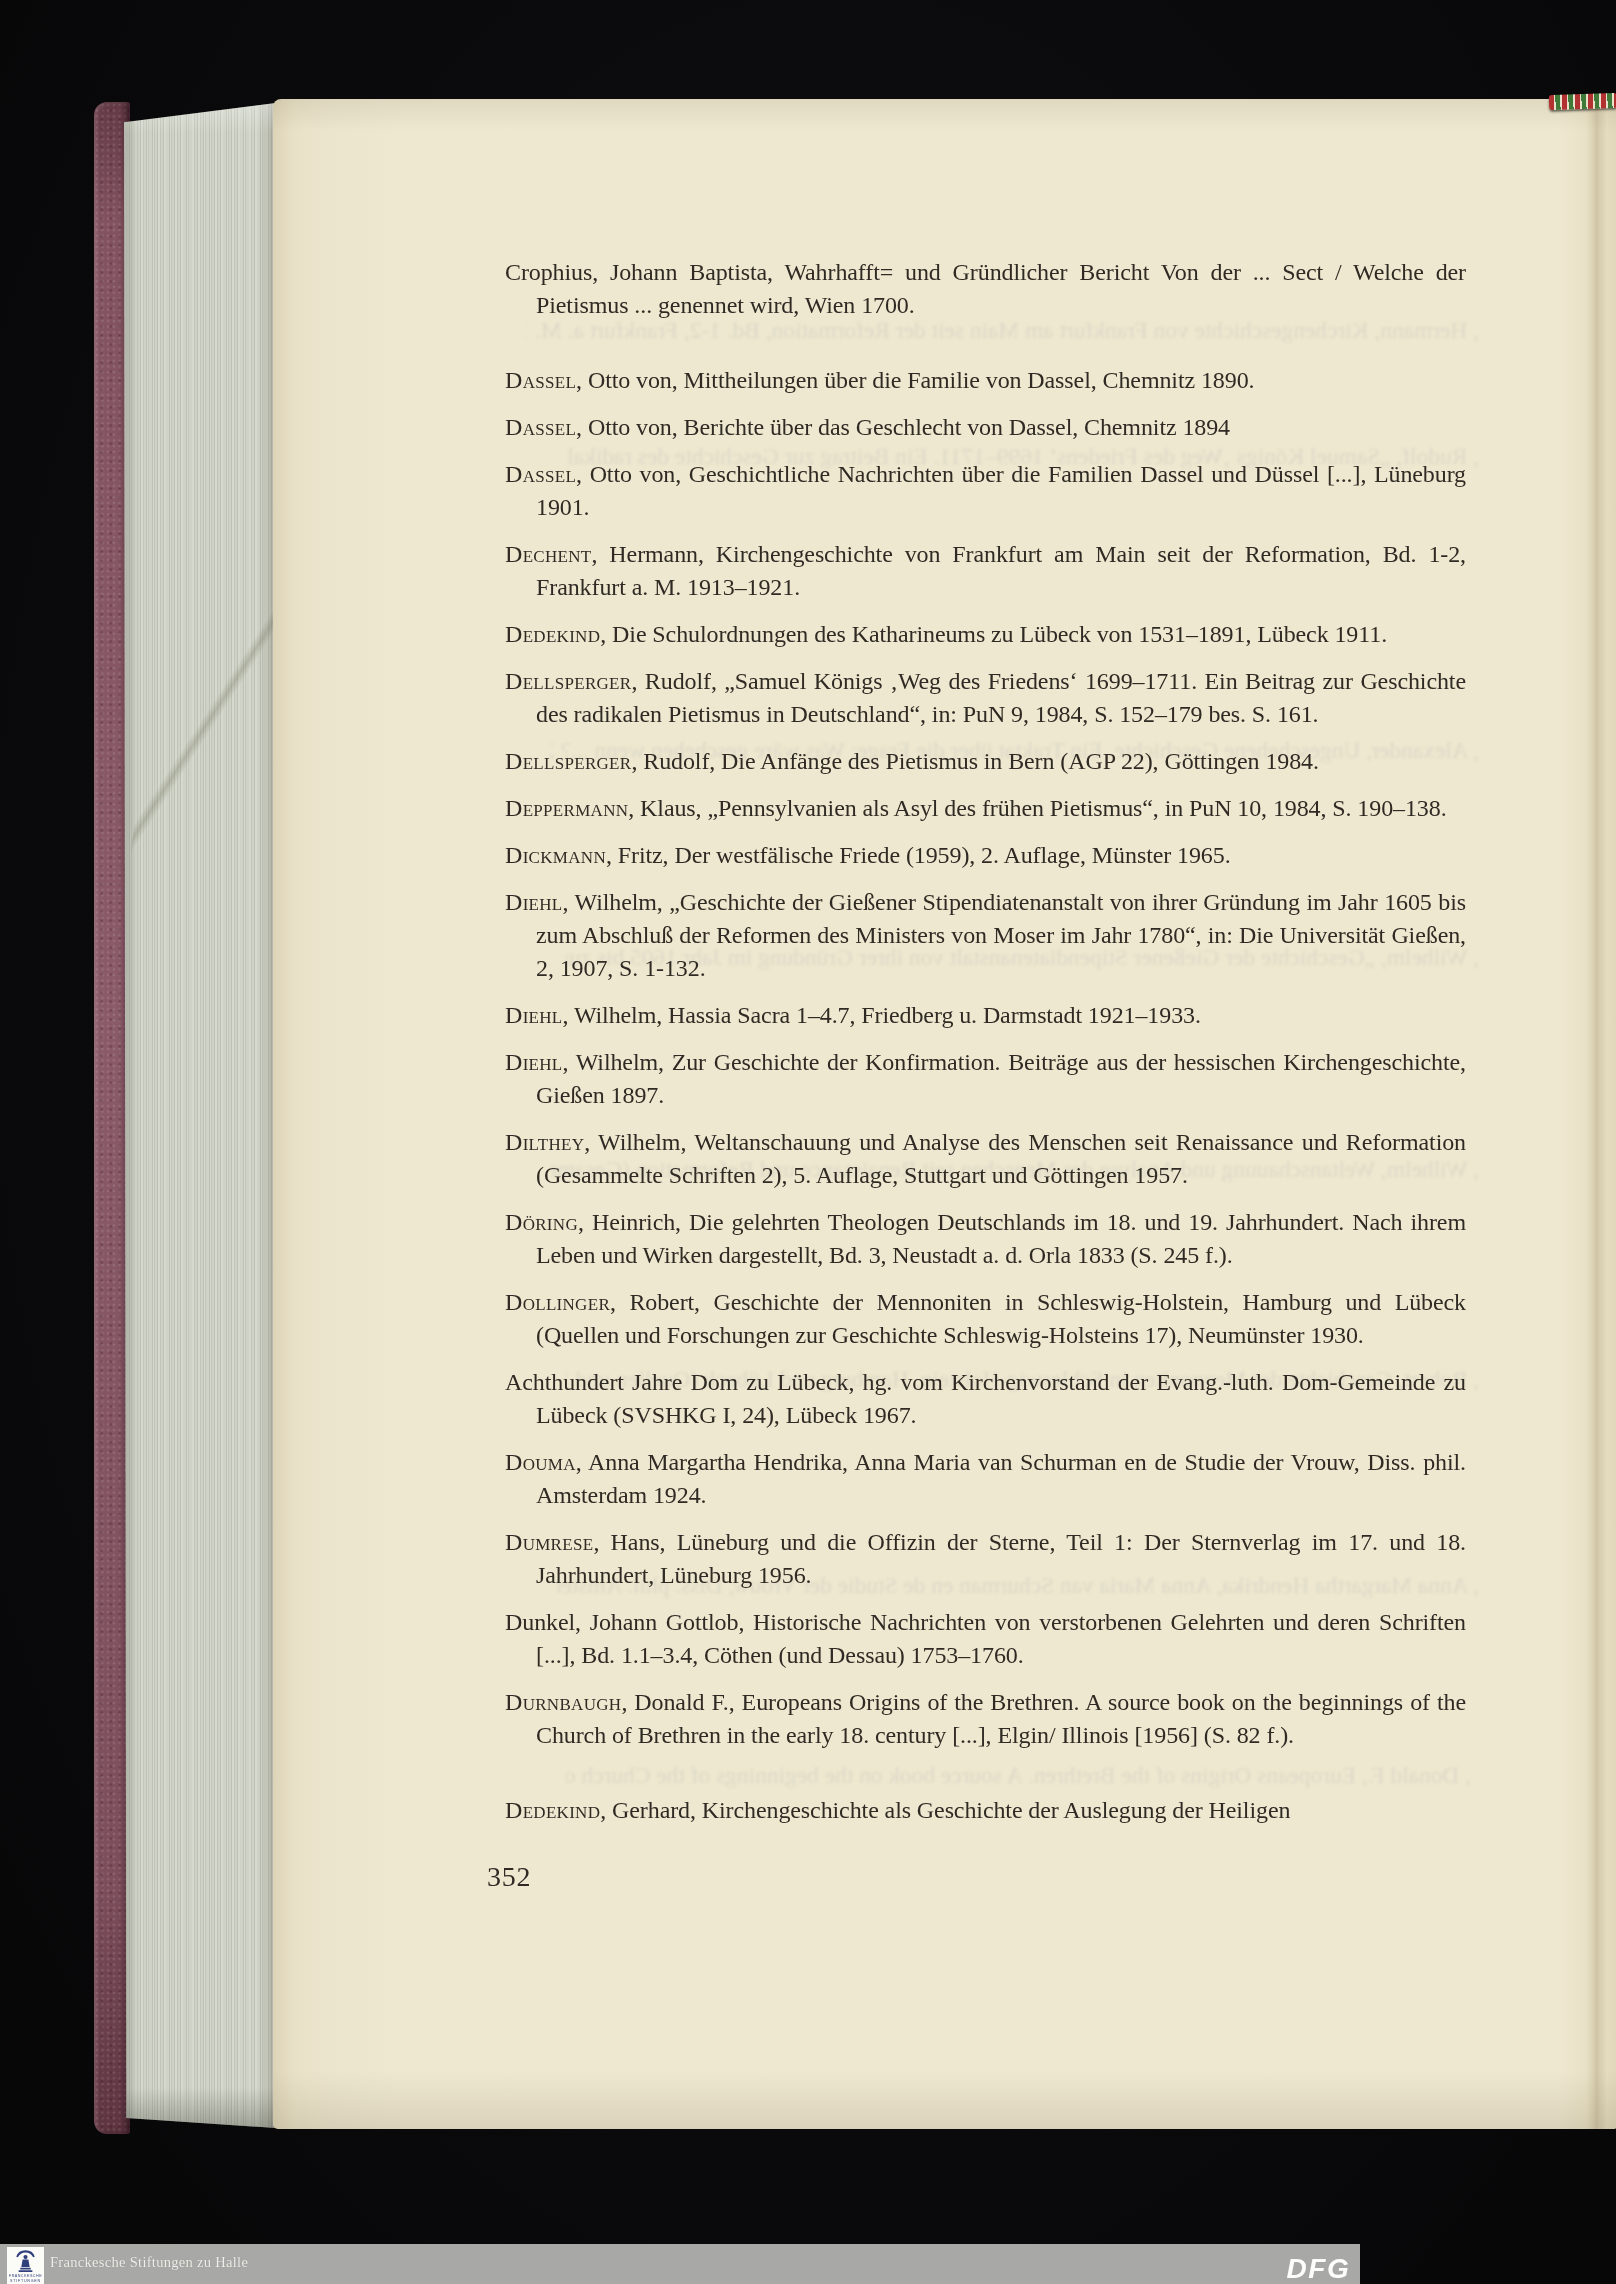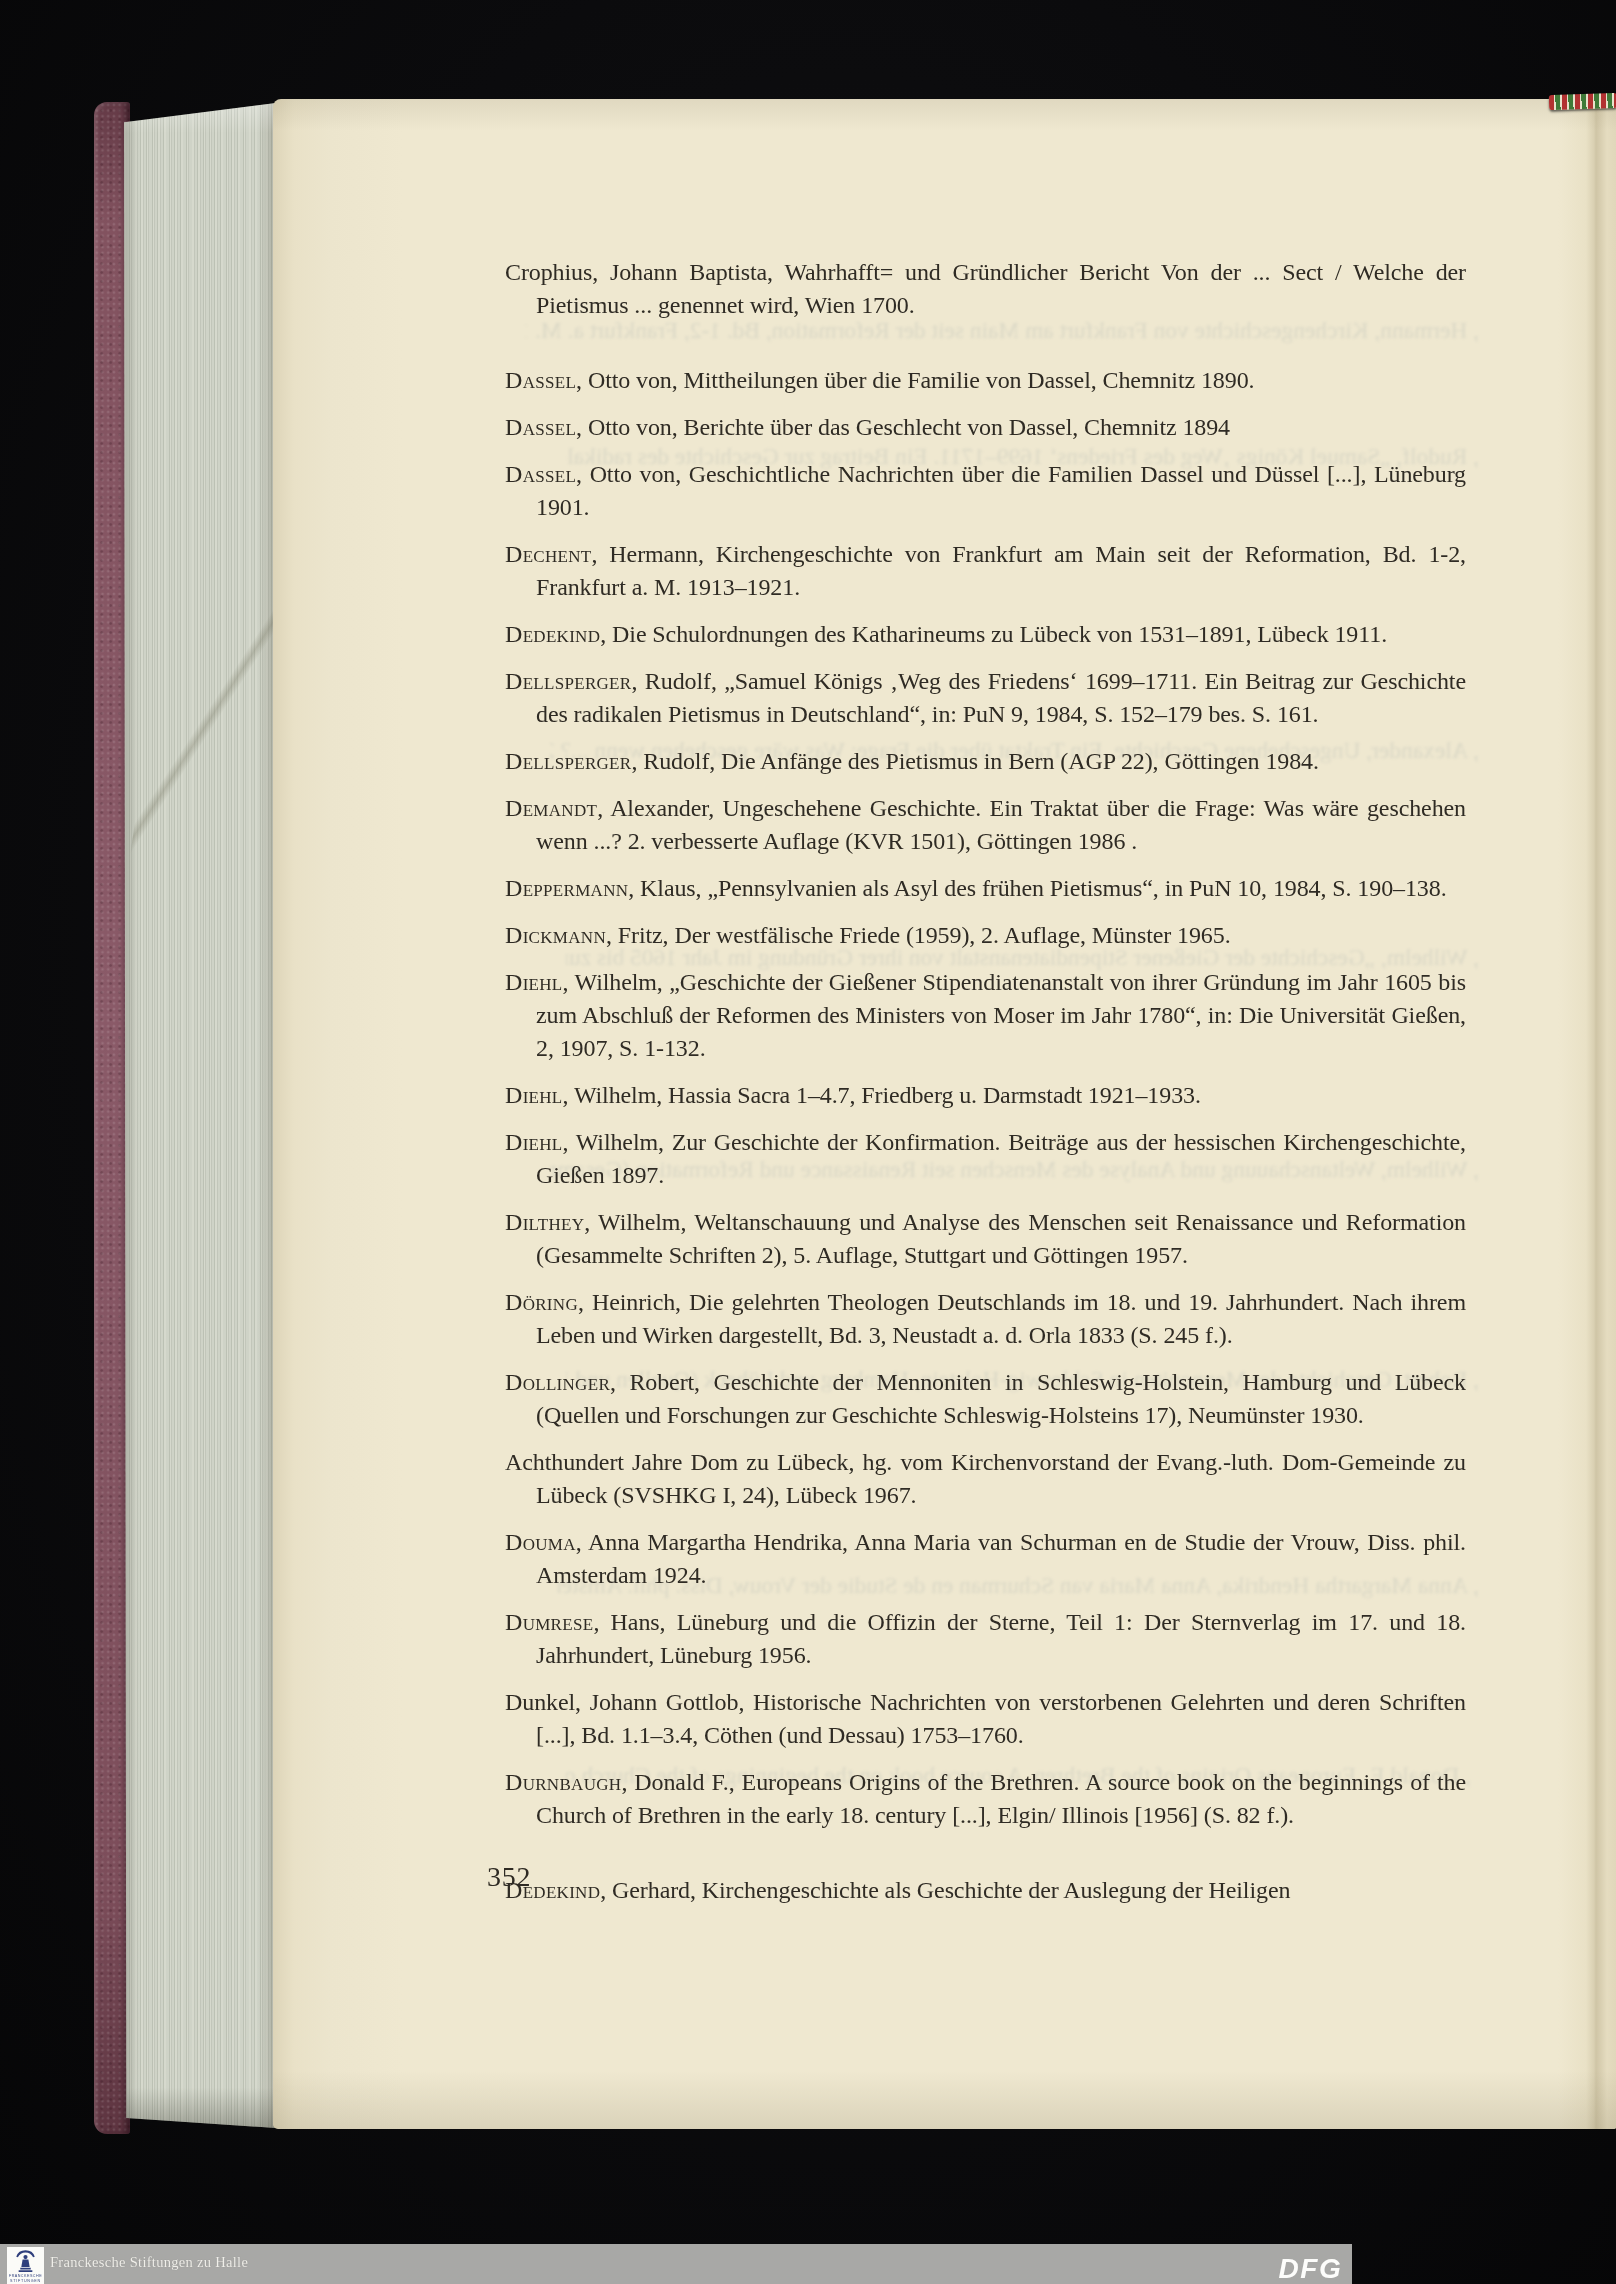--- a/index.html
+++ b/index.html
@@ -69,20 +69,21 @@
     margin:14px; font-size:24px; line-height:33px; letter-spacing:-0.1px;
     text-align:justify; padding-left:31px; text-indent:-31px;
   }
   .entry.gap{margin-top:42px;}
   .nm.sc{font-variant:small-caps; letter-spacing:0.3px;}
   .pagenum{position:absolute; left:487px; top:1861px; font-size:28px; color:var(--ink); letter-spacing:0.8px;}
   
   .footer{
     position:absolute; left:0; top:2244px; width:1352px; height:40px;
     background:var(--footer_bar);
+    padding-left:8px;
   }
   .logo-tile{
     position:absolute; left:6.5px; top:3.2px; width:37px; height:37px;
     background:#fbfbf8; overflow:hidden;
   }
   .footer-title{
     position:absolute; left:50px; top:0; height:40px; line-height:37px;
     font-size:14.5px; color:var(--footer_text); letter-spacing:0.3px;
     font-family:"Liberation Serif","DejaVu Serif",serif;
     text-shadow:0 0 0.8px rgba(120,120,118,.8);
@@ -120,21 +121,20 @@
 
   <div class="textblock" id="bib">
       <p class="entry"><span>Crophius, Johann Baptista, Wahrhafft= und Gründlicher Bericht Von der ... Sect / Welche der Pietismus ... genennet wird, Wien 1700.</span></p>
       <p class="entry gap"><span class="nm sc">Dassel</span><span>, Otto von, Mittheilungen über die Familie von Dassel, Chemnitz 1890.</span></p>
       <p class="entry"><span class="nm sc">Dassel</span><span>, Otto von, Berichte über das Geschlecht von Dassel, Chemnitz 1894</span></p>
       <p class="entry"><span class="nm sc">Dassel</span><span>, Otto von, Geschichtliche Nachrichten über die Familien Dassel und Düssel [...], Lüneburg 1901.</span></p>
       <p class="entry"><span class="nm sc">Dechent</span><span>, Hermann, Kirchengeschichte von Frankfurt am Main seit der Reformation, Bd. 1-2, Frankfurt a. M. 1913–1921.</span></p>
       <p class="entry"><span class="nm sc">Dedekind</span><span>, Die Schulordnungen des Katharineums zu Lübeck von 1531–1891, Lübeck 1911.</span></p>
       <p class="entry"><span class="nm sc">Dellsperger</span><span>, Rudolf, „Samuel Königs ‚Weg des Friedens‘ 1699–1711. Ein Beitrag zur Geschichte des radikalen Pietismus in Deutschland“, in: PuN 9, 1984, S. 152–179 bes. S. 161.</span></p>
       <p class="entry"><span class="nm sc">Dellsperger</span><span>, Rudolf, Die Anfänge des Pietismus in Bern (AGP 22), Göttingen 1984.</span></p>
-      <p class="entry"><span class="nm sc">Demandt</span><span>, Alexander, Ungeschehene Geschichte. Ein Traktat über die Frage: Was wäre geschehen wenn ...? 2. verbesserte Auflage (KVR 1501), Göttingen 1986 .</span></p>
       <p class="entry"><span class="nm sc">Deppermann</span><span>, Klaus, „Pennsylvanien als Asyl des frühen Pietismus“, in PuN 10, 1984, S. 190–138.</span></p>
       <p class="entry"><span class="nm sc">Dickmann</span><span>, Fritz, Der westfälische Friede (1959), 2. Auflage, Münster 1965.</span></p>
       <p class="entry"><span class="nm sc">Diehl</span><span>, Wilhelm, „Geschichte der Gießener Stipendiatenanstalt von ihrer Gründung im Jahr 1605 bis zum Abschluß der Reformen des Ministers von Moser im Jahr 1780“, in: Die Universität Gießen, 2, 1907, S. 1-132.</span></p>
       <p class="entry"><span class="nm sc">Diehl</span><span>, Wilhelm, Hassia Sacra 1–4.7, Friedberg u. Darmstadt 1921–1933.</span></p>
       <p class="entry"><span class="nm sc">Diehl</span><span>, Wilhelm, Zur Geschichte der Konfirmation. Beiträge aus der hessischen Kirchengeschichte, Gießen 1897.</span></p>
       <p class="entry"><span class="nm sc">Dilthey</span><span>, Wilhelm, Weltanschauung und Analyse des Menschen seit Renaissance und Reformation (Gesammelte Schriften 2), 5. Auflage, Stuttgart und Göttingen 1957.</span></p>
       <p class="entry"><span class="nm sc">Döring</span><span>, Heinrich, Die gelehrten Theologen Deutschlands im 18. und 19. Jahrhundert. Nach ihrem Leben und Wirken dargestellt, Bd. 3, Neustadt a. d. Orla 1833 (S. 245 f.).</span></p>
       <p class="entry"><span class="nm sc">Dollinger</span><span>, Robert, Geschichte der Mennoniten in Schleswig-Holstein, Hamburg und Lübeck (Quellen und Forschungen zur Geschichte Schleswig-Holsteins 17), Neumünster 1930.</span></p>
       <p class="entry"><span>Achthundert Jahre Dom zu Lübeck, hg. vom Kirchenvorstand der Evang.-luth. Dom-Gemeinde zu Lübeck (SVSHKG I, 24), Lübeck 1967.</span></p>
       <p class="entry"><span class="nm sc">Douma</span><span>, Anna Margartha Hendrika, Anna Maria van Schurman en de Studie der Vrouw, Diss. phil. Amsterdam 1924.</span></p>

